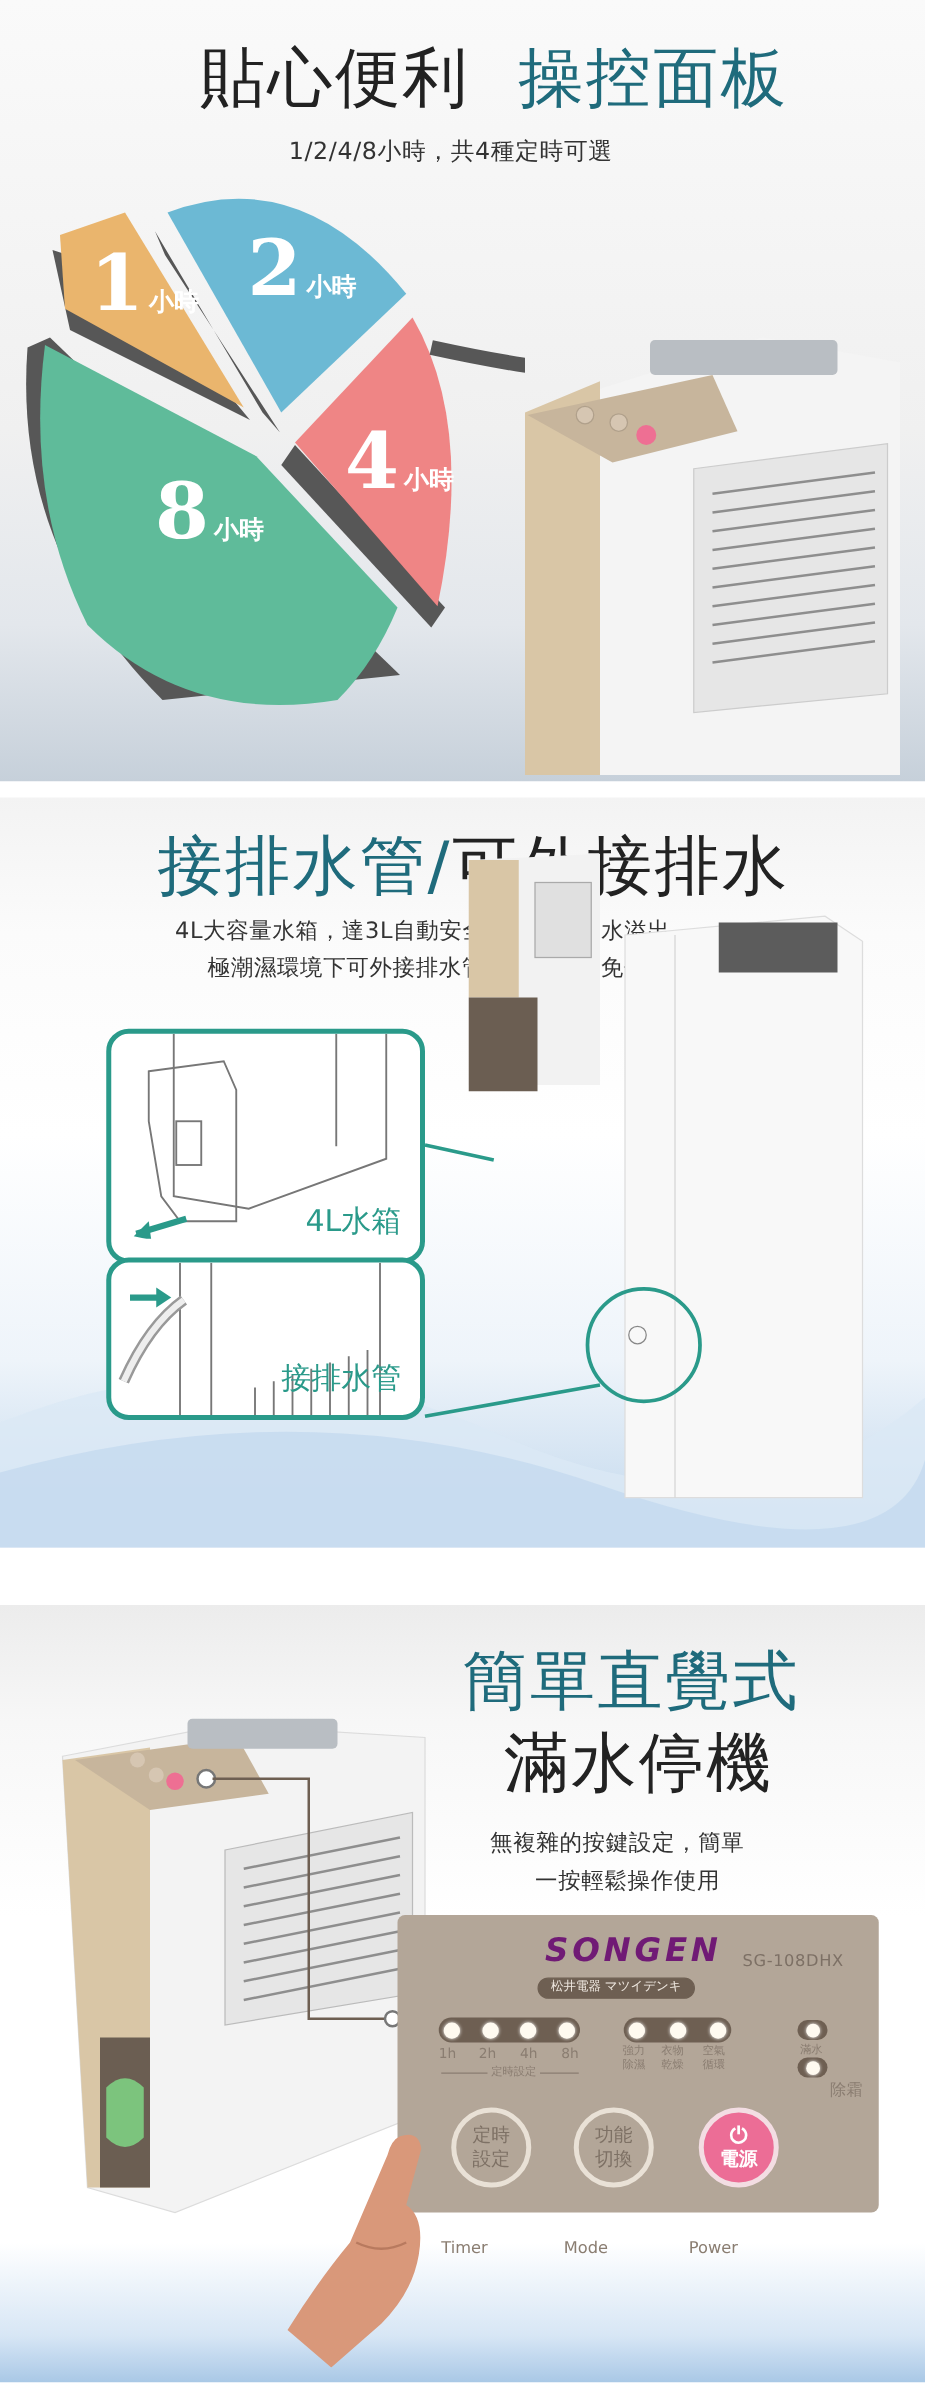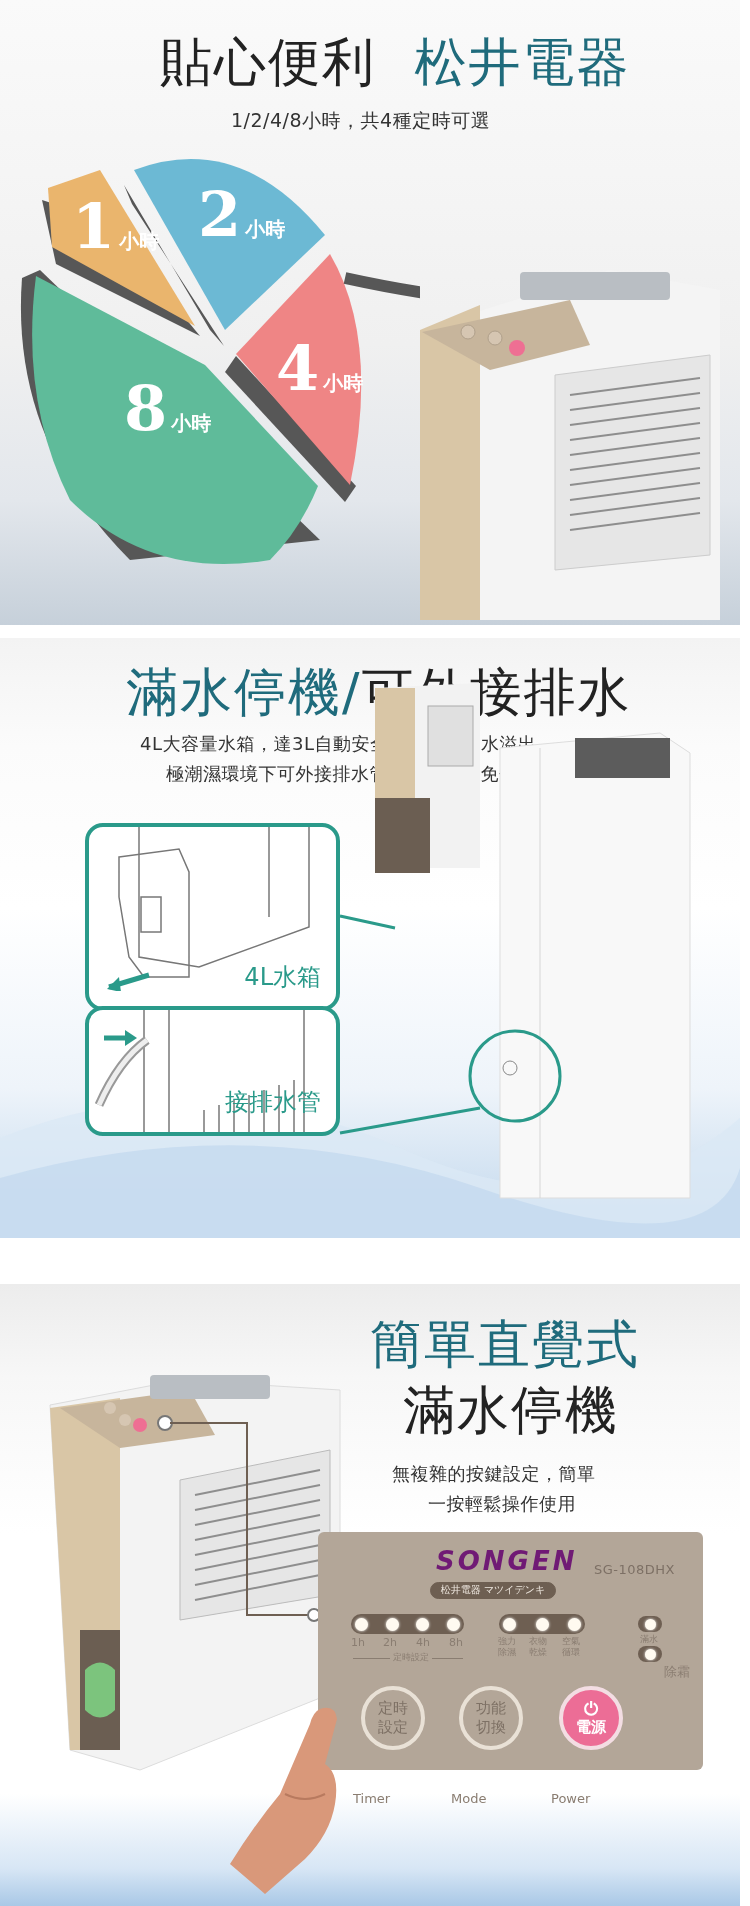--- a/index.html
+++ b/index.html
@@ -37,21 +37,21 @@
     .btn-caption { position: absolute; font-size: 13px; color: #8a7d71; width: 80px; margin-top: 37px; }
     .indicator-pill { position: absolute; width: 24px; height: 16px; background: #6e5f52; border-radius: 8px; display: flex; align-items: center; justify-content: center; }
     .indicator-pill .led { width: 11px; height: 11px; }
   </style>
 </head>
 <body>
 
 <div class="section" id="sec1">
   <div class="title" style="left:160px; top:28px;">
     <span class="dark">貼心便利</span>
-    <span class="teal" style="margin-left:20px;">松井電器</span>
+    <span class="teal" style="margin-left:20px;">操控面板</span>
   </div>
   <div class="sub" style="left:231px; top:108px;">1/2/4/8小時，共4種定時可選</div>
 
   <svg width="420" height="460" style="position:absolute; left:0; top:140px;">
 
     <path d="M 42 60 L 104 80 L 200 196 L 56 124 Z" fill="#575757"></path>
     <path d="M 48 48 L 100 30 L 195 186 L 52 107 Z" fill="#eab56d"></path>
 
     <path d="M 124 45 L 210 190 L 224 206 L 132 64 Z" fill="#575757"></path>
     <path d="M 134 30 Q 240 -10 325 95 L 225 190 Z" fill="#6cb9d4"></path>
@@ -97,21 +97,21 @@
       <line x1="190" y1="225" x2="320" y2="208"></line>
         <line x1="190" y1="240" x2="320" y2="223"></line>
       <line x1="190" y1="255" x2="320" y2="238"></line>
         <line x1="190" y1="270" x2="320" y2="253"></line>
     </g>
   </svg>
 </div>
 
 <div class="section" id="sec2">
   <div class="title" style="left:126px; top:20px;">
-    <span class="teal">滿水停機/</span><span class="dark">可外接排水</span>
+    <span class="teal">接排水管/</span><span class="dark">可外接排水</span>
   </div>
   <div class="sub" style="left:140px; top:94px; font-size:18px;">4L大容量水箱，達3L自動安全停機避免滿水溢出。</div>
   <div class="sub" style="left:166px; top:124px; font-size:18px;">極潮濕環境下可外接排水管，連續除濕免倒水</div>
 
   <svg width="740" height="300" style="position:absolute; left:0; top:300px;">
     <path d="M 0 200 Q 200 120 400 210 T 740 180 L 740 300 L 0 300 Z" fill="#dbe9f5" opacity="0.8"></path>
     <path d="M 0 240 Q 250 170 480 250 T 740 230 L 740 300 L 0 300 Z" fill="#c4daef" opacity="0.8"></path>
   </svg>
 
   <div class="callout" style="left:85px; top:185px; width:255px; height:188px;">

